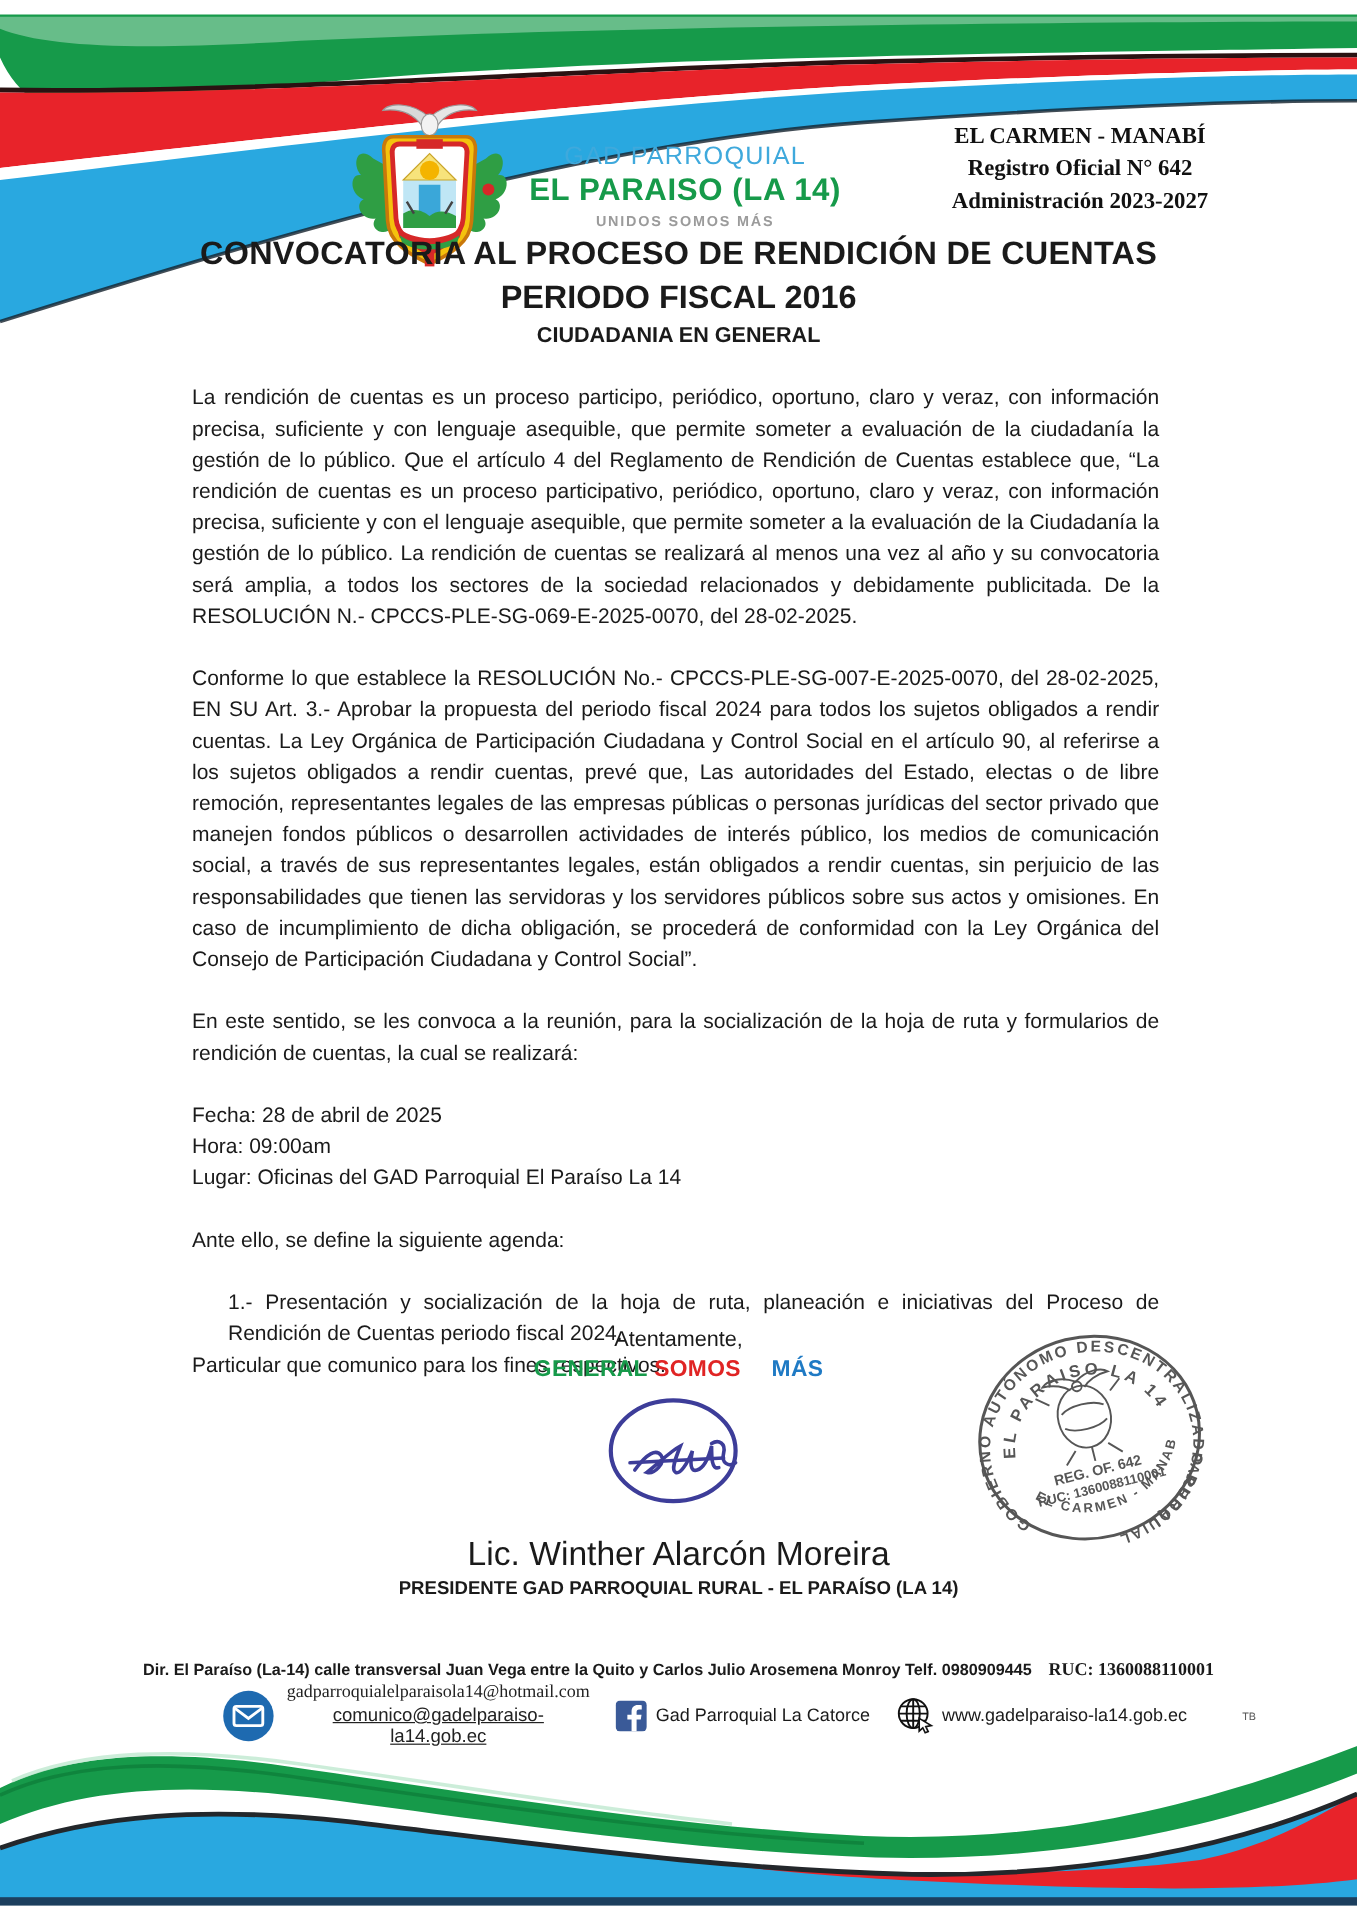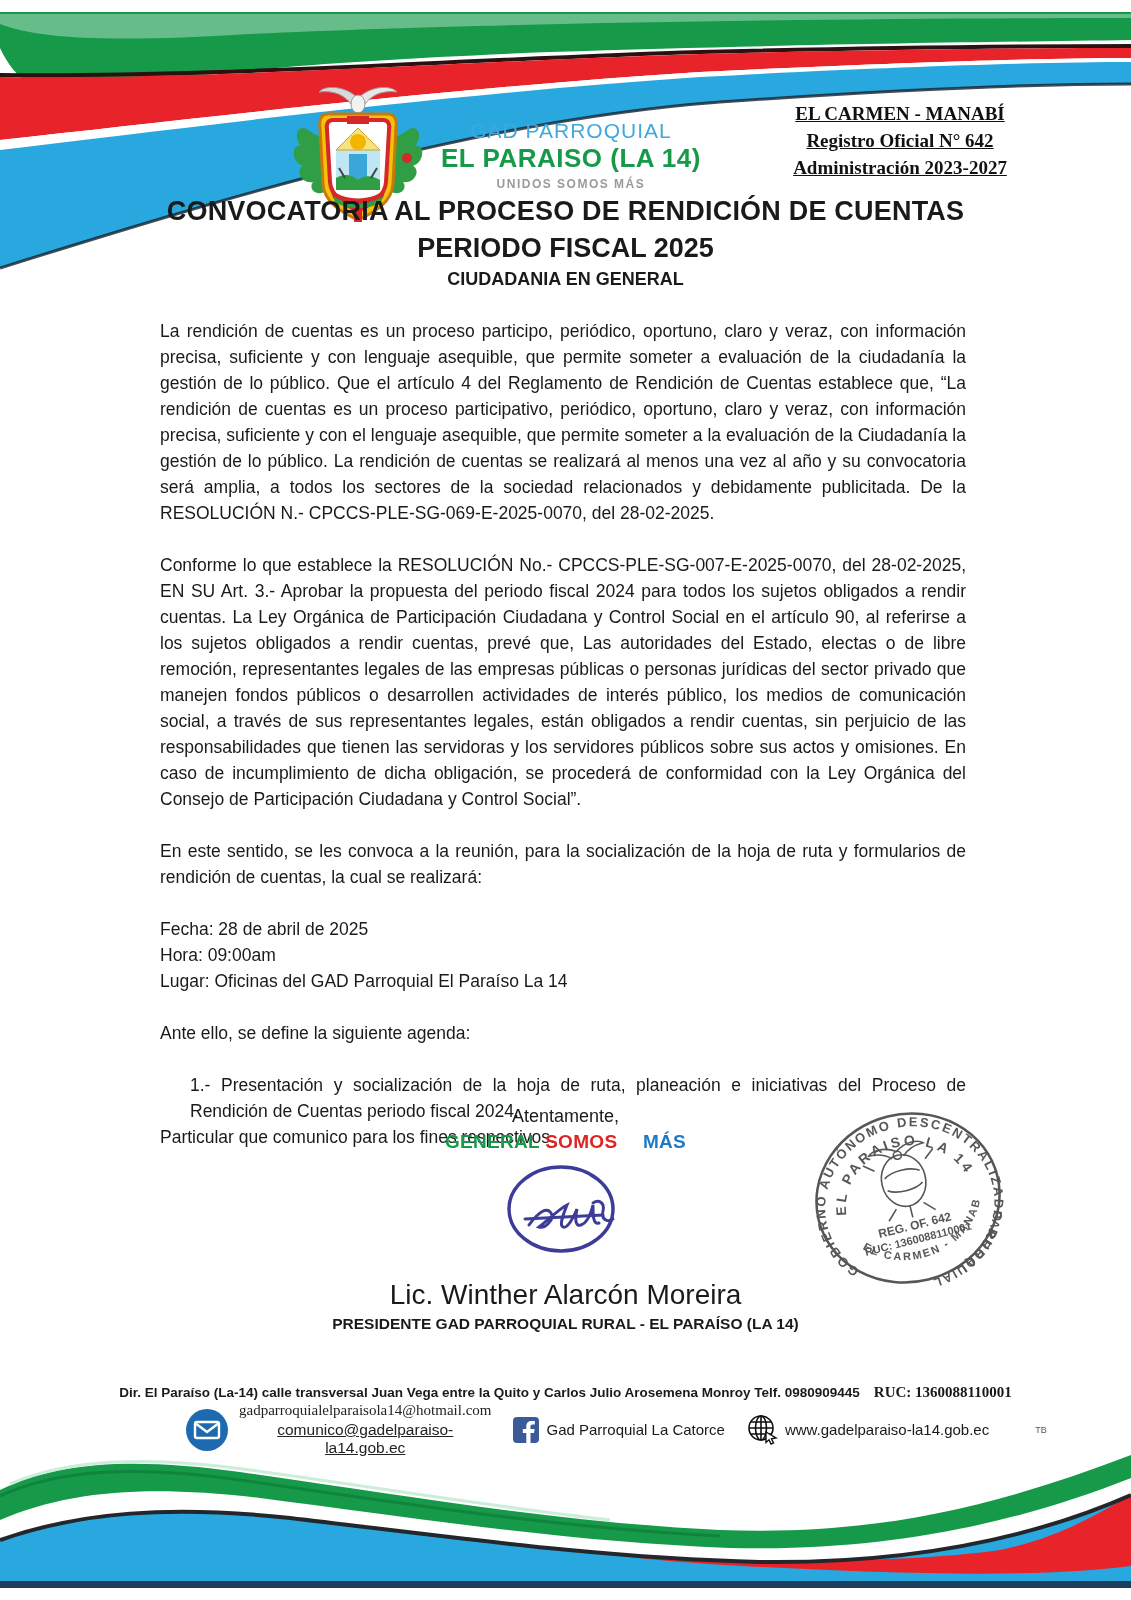--- a/index.html
+++ b/index.html
@@ -14,21 +14,21 @@
 
   
   .logo-wrap { position:absolute; left:283px; top:80px; width:420px; display:flex; align-items:center; }
   .crest { width:150px; height:150px; flex:0 0 auto; }
   .logo-text { margin-left:8px; text-align:center; }
   .logo-line1 { color:#3fa9dc; font-size:21px; letter-spacing:1px; font-weight:500; }
   .logo-line2 { color:#169a4a; font-size:26px; font-weight:bold; letter-spacing:0.5px; }
   .logo-line3 { color:#9b9b9b; font-size:12px; font-weight:bold; letter-spacing:1.5px; margin-top:3px; }
   .hdr-right {
     position:absolute; left:735px; top:100px; width:330px; text-align:center;
-    font-family:"Liberation Serif","DejaVu Serif",serif; font-weight:bold; font-size:19px; line-height:27px; color:#111;text-decoration:underline;
+    font-family:"Liberation Serif","DejaVu Serif",serif; font-weight:bold; font-size:19px; line-height:27px; color:#111;
   }
   
   .title-block { position:absolute; top:196px; left:0; width:1131px; text-align:center; }
   .title-l1 { font-size:27px; font-weight:bold; letter-spacing:0.2px; }
   .title-l2 { font-size:27px; font-weight:bold; margin-top:6px; }
   .title-l3 { font-size:18px; font-weight:bold; margin-top:5px; }
 
   
   .body-text { position:absolute; top:318px; left:160px; width:806px; font-size:17.5px; line-height:26px; }
   .body-text p { text-align:justify; margin-bottom:26px; }
@@ -113,21 +113,21 @@
 </div>
 
 <div class="hdr-right">
   <div>EL CARMEN - MANABÍ</div>
   <div>Registro Oficial N° 642</div>
   <div>Administración 2023-2027</div>
 </div>
 
 <div class="title-block">
   <div class="title-l1">CONVOCATORIA AL PROCESO DE RENDICIÓN DE CUENTAS</div>
-  <div class="title-l2">PERIODO FISCAL 2025</div>
+  <div class="title-l2">PERIODO FISCAL 2016</div>
   <div class="title-l3">CIUDADANIA EN GENERAL</div>
 </div>
 
 <div class="body-text">
   <p>La rendición de cuentas es un proceso participo, periódico, oportuno, claro y veraz, con información precisa, suficiente y con lenguaje asequible, que permite someter a evaluación de la ciudadanía la gestión de lo público. Que el artículo 4 del Reglamento de Rendición de Cuentas establece que, “La rendición de cuentas es un proceso participativo, periódico, oportuno, claro y veraz, con información precisa, suficiente y con el lenguaje asequible, que permite someter a la evaluación de la Ciudadanía la gestión de lo público. La rendición de cuentas se realizará al menos una vez al año y su convocatoria será amplia, a todos los sectores de la sociedad relacionados y debidamente publicitada. De la RESOLUCIÓN N.- CPCCS-PLE-SG-069-E-2025-0070, del 28-02-2025.</p>
   <p>Conforme lo que establece la RESOLUCIÓN No.- CPCCS-PLE-SG-007-E-2025-0070, del 28-02-2025, EN SU Art. 3.- Aprobar la propuesta del periodo fiscal 2024 para todos los sujetos obligados a rendir cuentas. La Ley Orgánica de Participación Ciudadana y Control Social en el artículo 90, al referirse a los sujetos obligados a rendir cuentas, prevé que, Las autoridades del Estado, electas o de libre remoción, representantes legales de las empresas públicas o personas jurídicas del sector privado que manejen fondos públicos o desarrollen actividades de interés público, los medios de comunicación social, a través de sus representantes legales, están obligados a rendir cuentas, sin perjuicio de las responsabilidades que tienen las servidoras y los servidores públicos sobre sus actos y omisiones. En caso de incumplimiento de dicha obligación, se procederá de conformidad con la Ley Orgánica del Consejo de Participación Ciudadana y Control Social”.</p>
   <p>En este sentido, se les convoca a la reunión, para la socialización de la hoja de ruta y formularios de rendición de cuentas, la cual se realizará:</p>
   <p class="plain">Fecha: 28 de abril de 2025</p>
   <p class="plain">Hora: 09:00am</p>
   <p class="plain">Lugar: Oficinas del GAD Parroquial El Paraíso La 14</p>

